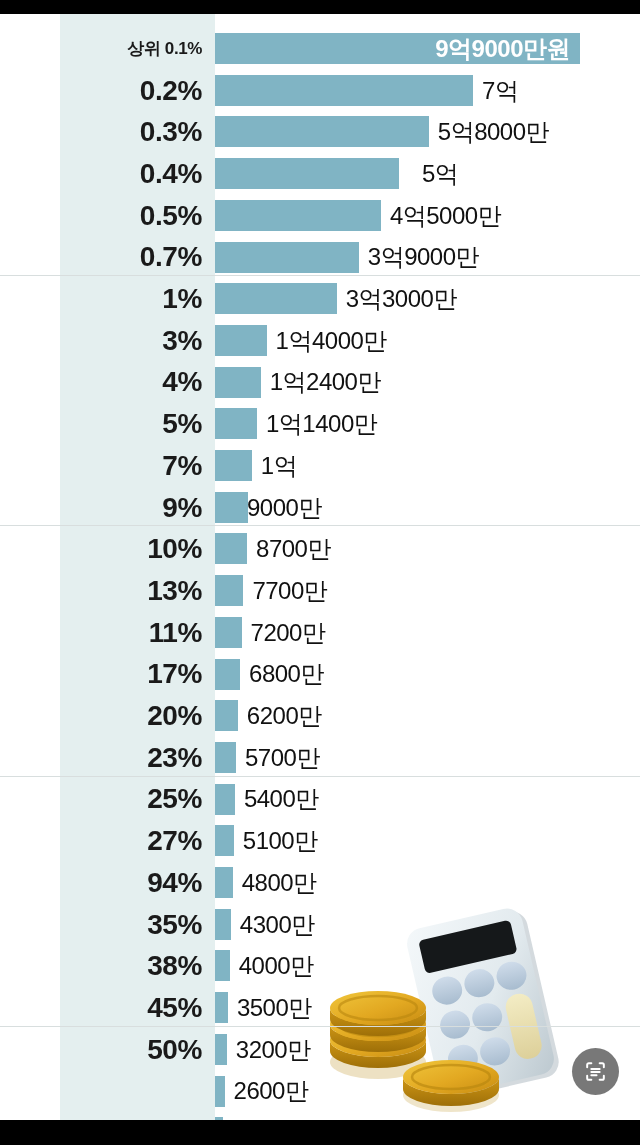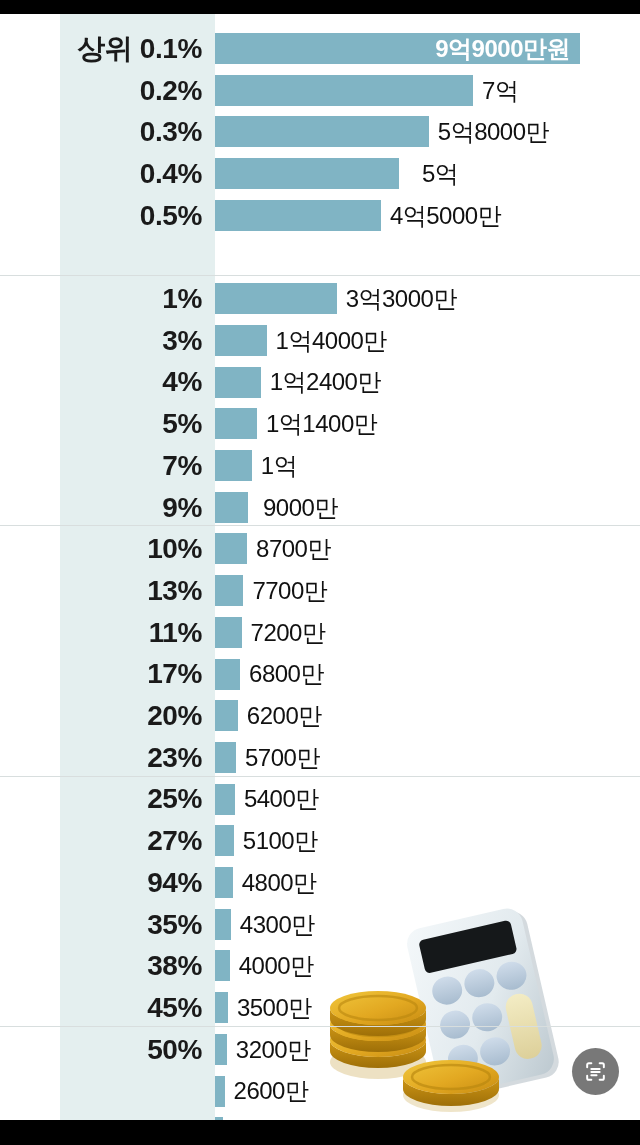--- a/index.html
+++ b/index.html
@@ -46,21 +46,21 @@
   }
   .row {
     position:absolute; left:0; width:640px; height:41.7px;
   }
   .row .pct {
     position:absolute; left:60px; top:0; width:142px; height:41.7px;
     display:flex; align-items:center; justify-content:flex-end;
     font-size:28px; font-weight:bold; color:#1a1a1a;
     letter-spacing:-0.4px;
   }
-  .row .pct.has-prefix { font-size:28px;text-align:center; }
+  .row .pct.has-prefix { font-size:17px;text-align:center; }
   .row .bar {
     position:absolute; left:215px; top:5px; height:31px;
     background:#80b4c4;
   }
   .row .val {
     position:absolute; top:0; height:41.7px;
     display:flex; align-items:center;
     font-size:24px; color:#111; white-space:nowrap;
     letter-spacing:-0.5px;
   }
@@ -172,20 +172,25 @@
         <div class="row" style="top: 139.1px;">
           <div class="pct">0.4%</div>
           <div class="bar" style="width: 184.343px; background: rgb(128, 180, 196);"></div>
           <div class="val" style="left: 422px;">5억</div>
         </div>
         <div class="row" style="top: 180.8px;">
           <div class="pct">0.5%</div>
           <div class="bar" style="width: 165.909px; background: rgb(128, 180, 196);"></div>
           <div class="val" style="left: 389.909px;">4억5000만</div>
         </div>
+        <div class="row" style="top: 222.5px;">
+          <div class="pct">0.7%</div>
+          <div class="bar" style="width: 143.788px; background: rgb(128, 180, 196);"></div>
+          <div class="val" style="left: 367.788px;">3억9000만</div>
+        </div>
         <div class="sep" style="top: 261.2px; background: rgb(216, 222, 222);"></div>
         <div class="row" style="top: 264.2px;">
           <div class="pct">1%</div>
           <div class="bar" style="width: 121.667px; background: rgb(128, 180, 196);"></div>
           <div class="val" style="left: 345.667px;">3억3000만</div>
         </div>
         <div class="row" style="top: 305.9px;">
           <div class="pct">3%</div>
           <div class="bar" style="width: 51.6162px; background: rgb(128, 180, 196);"></div>
           <div class="val" style="left: 275.616px;">1억4000만</div>
@@ -201,21 +206,21 @@
           <div class="val" style="left: 266.03px;">1억1400만</div>
         </div>
         <div class="row" style="top: 431px;">
           <div class="pct">7%</div>
           <div class="bar" style="width: 36.8687px; background: rgb(128, 180, 196);"></div>
           <div class="val" style="left: 260.869px;">1억</div>
         </div>
         <div class="row" style="top: 472.7px;">
           <div class="pct">9%</div>
           <div class="bar" style="width: 33.1818px; background: rgb(128, 180, 196);"></div>
-          <div class="val" style="left: 263px; text-align: right;">9000만</div>
+          <div class="val" style="left: 247px; text-align: right;">9000만</div>
         </div>
         <div class="sep" style="top: 511.4px; background: rgb(216, 222, 222);"></div>
         <div class="row" style="top: 514.4px;">
           <div class="pct">10%</div>
           <div class="bar" style="width: 32.0758px; background: rgb(128, 180, 196);"></div>
           <div class="val" style="left: 256.076px;">8700만</div>
         </div>
         <div class="row" style="top: 556.1px;">
           <div class="pct">13%</div>
           <div class="bar" style="width: 28.3889px; background: rgb(128, 180, 196);"></div>

